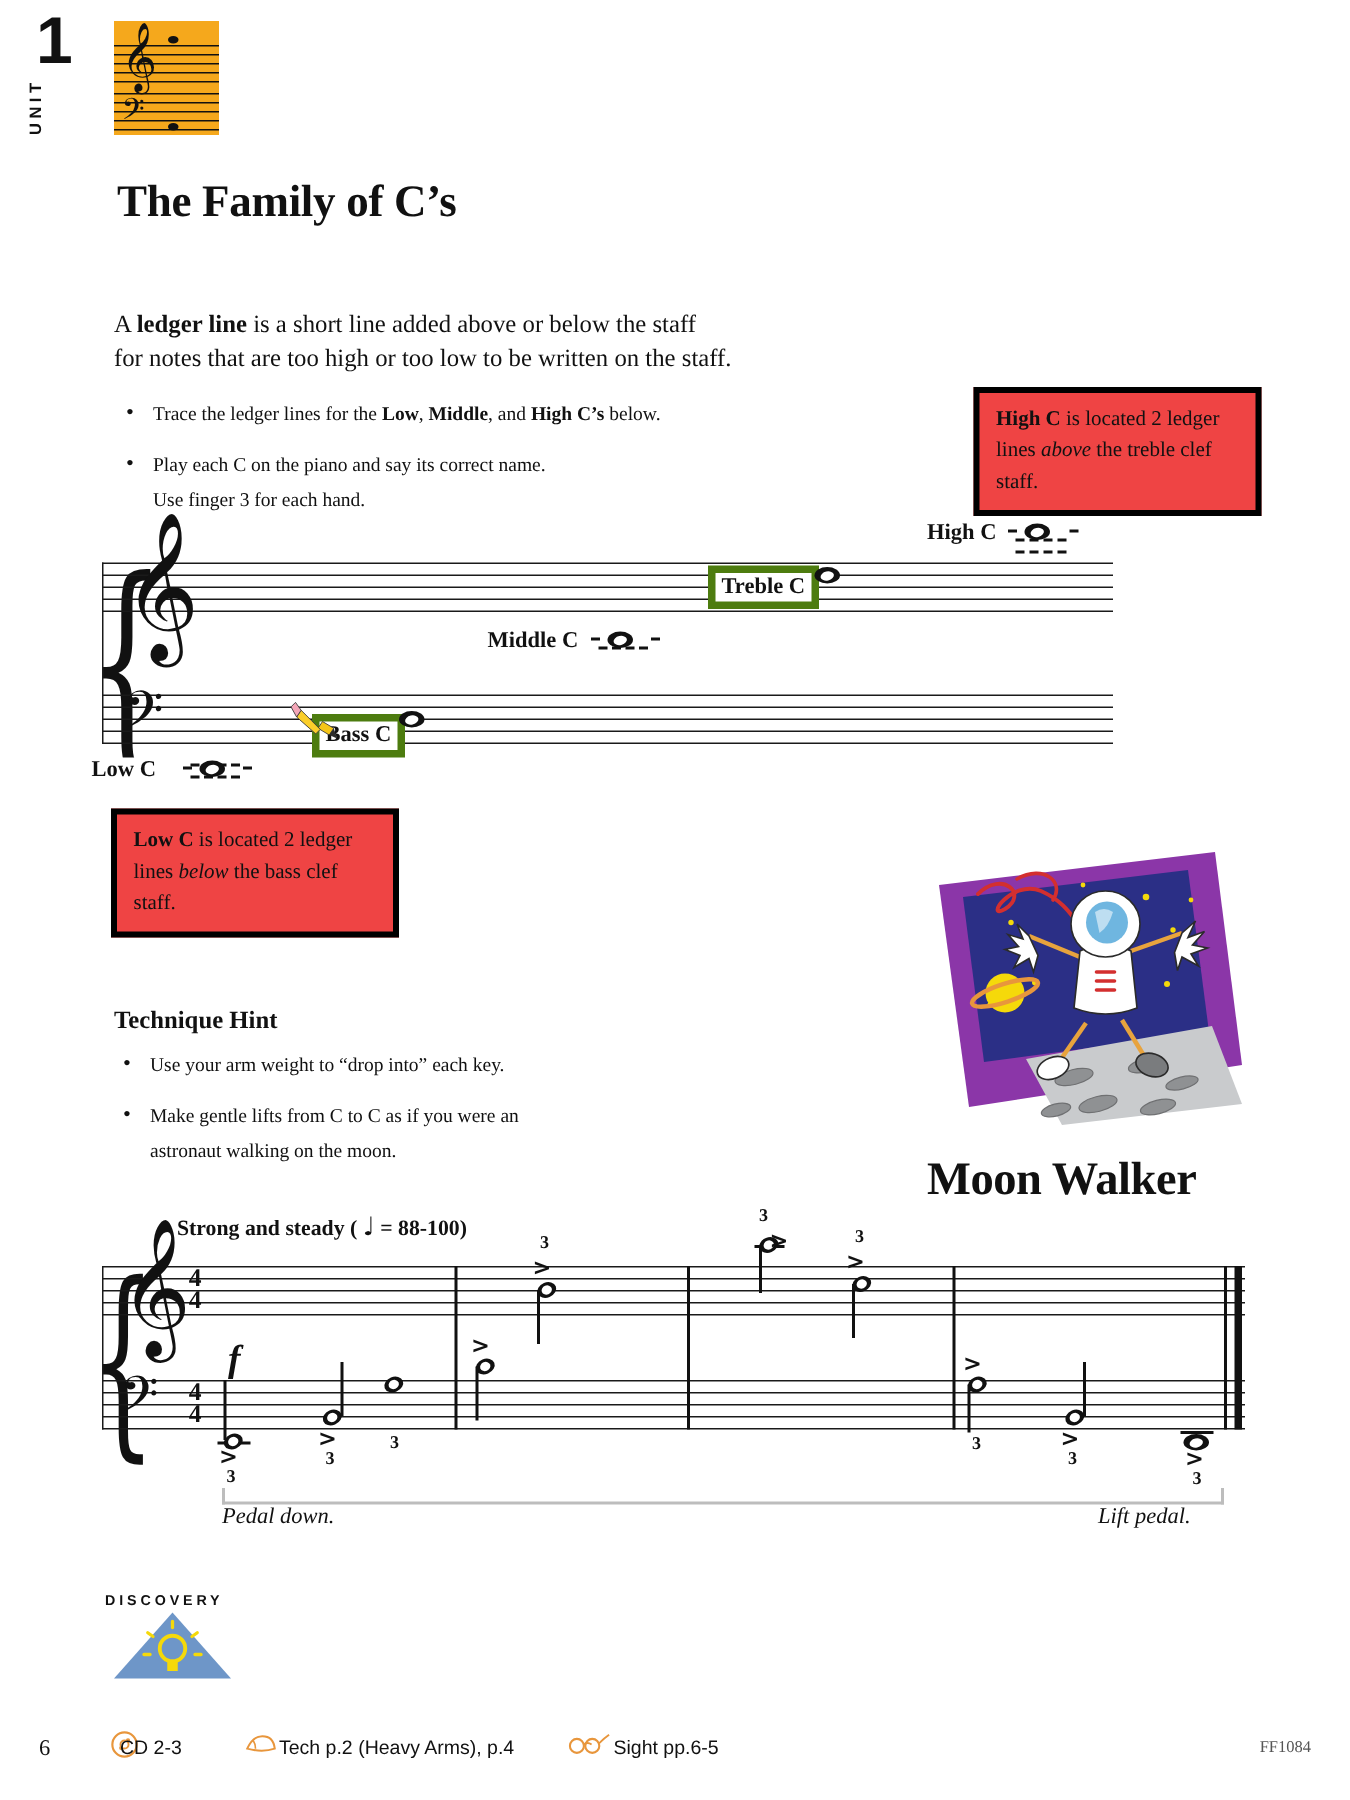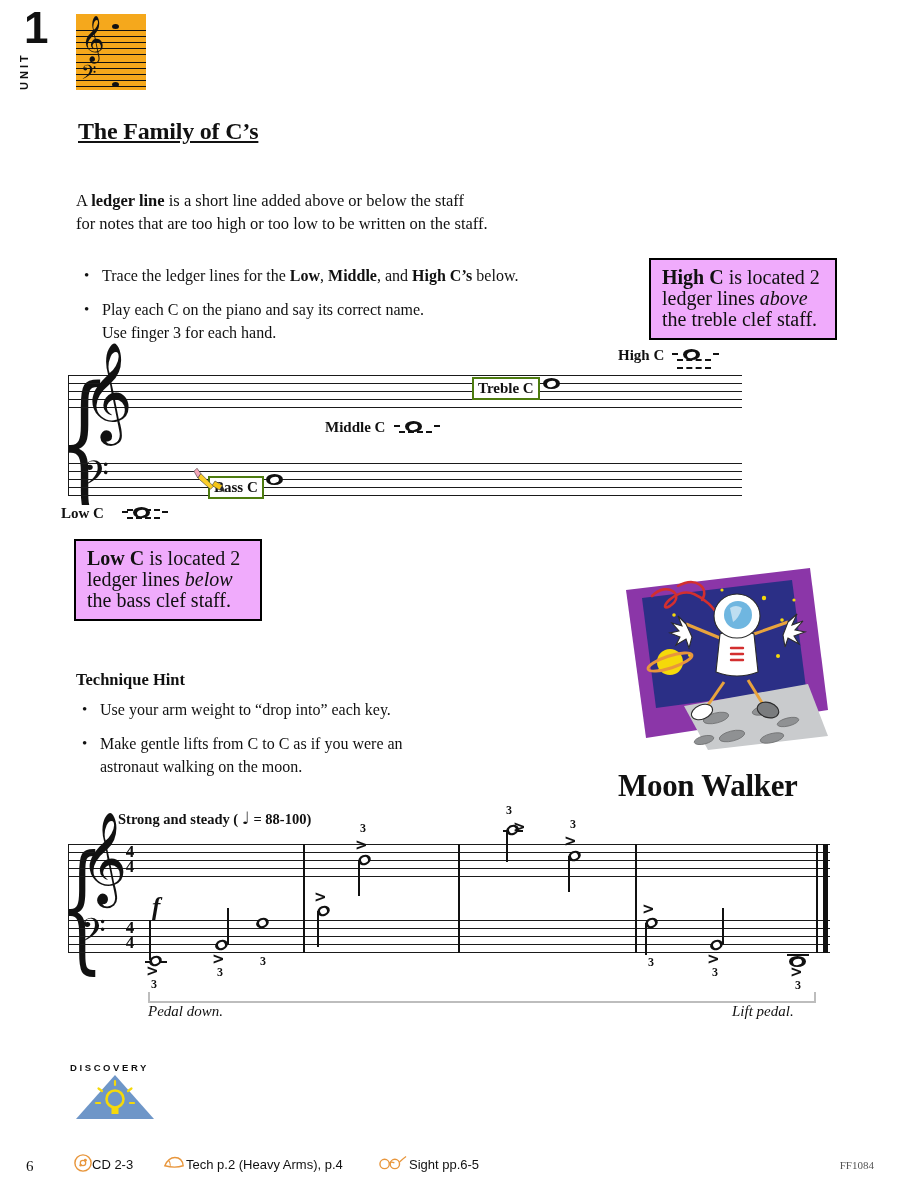--- a/index.html
+++ b/index.html
@@ -24,32 +24,32 @@
     text-align:center;
   }
   #unit-badge{
     position:absolute;left:52px;top:6px;width:70px;height:76px;
     background:#F5A81C;
   }
   #unit-badge .l{position:absolute;left:0;width:100%;height:1px;background:#111;}
 
   
   #page-title{
-    left:78px;top:118px;font-size:24px;font-weight:bold;letter-spacing:-0.2px;text-decoration:underline;
+    left:78px;top:118px;font-size:30px;font-weight:bold;letter-spacing:-0.2px;
   }
   .body-text{font-size:16.5px;line-height:23px;}
-  #intro{left:76px;top:189px;width:620px;}
+  #intro{left:76px;top:204px;width:620px;}
   #bullets{left:78px;top:264px;width:560px;}
-  .bullet{position:relative;padding-left:24px;margin-bottom:11px;font-size:16px;line-height:23px;}
+  .bullet{position:relative;padding-left:24px;margin-bottom:11px;font-size:13px;line-height:23px;}
   .bullet:before{content:"\2022";position:absolute;left:6px;top:0;font-size:15px;}
 
   
   .callout{
-    border:2px solid #000000;background:#f0abfc;
-    font-size:20px;line-height:21px;padding:7px 10px 8px 11px;
+    border:4px solid #000000;background:#ef4444;
+    font-size:14px;line-height:21px;padding:7px 10px 8px 11px;
   }
   #callout-high{left:649px;top:258px;width:163px;}
   #callout-low{left:74px;top:539px;width:163px;}
 
   
   #grand-staff{left:60px;top:345px;width:700px;height:185px;}
   .staffline{position:absolute;height:1px;background:#1a1a1a;}
   .brace{
     position:absolute;font-family:"DejaVu Serif",serif;
     color:#111;line-height:1;
@@ -61,21 +61,21 @@
   }
   .notehead-whole:before{
     content:"";position:absolute;left:4px;top:2.5px;width:9px;height:6px;
     background:#fff;border-radius:50%;transform:rotate(-12deg);
   }
   .ledger{position:absolute;height:2px;background:#111;}
   .ledger.dash{background:none;border-top:2px dashed #111;height:0;}
   .tick{position:absolute;width:6px;height:2px;background:#111;}
   .cl-label{
     position:absolute;background:#fff;font-weight:bold;font-size:15px;
-    padding:1px 4px;white-space:nowrap;border:2px solid #4d7c0f;
+    padding:1px 4px;white-space:nowrap;border:5px solid #4d7c0f;
   }
   .cl-label.plain{border:none;padding:0 3px;}
 
   
   #pencil{position:absolute;left:120px;top:118px;width:46px;height:30px;transform:rotate(0deg);}
 
   
   #technique{left:76px;top:670px;width:430px;}
   #technique h3{margin:0 0 8px 0;font-size:16.5px;font-weight:bold;}
 
@@ -428,21 +428,21 @@
 
 <div class="abs" id="footer">
   <div id="page-num">6</div>
 
   <svg class="foot-icon" style="left:74px;width:18px;height:18px;" viewBox="0 0 20 20">
     <circle cx="10" cy="10" r="9" fill="none" stroke="#E8963C" stroke-width="1.6"></circle>
     <circle cx="10" cy="10" r="3" fill="none" stroke="#E8963C" stroke-width="1.4"></circle>
     <circle cx="12.6" cy="7" r="1.6" fill="#E8963C"></circle>
     <circle cx="7.4" cy="12.6" r="1.4" fill="#E8963C"></circle>
   </svg>
-  <div class="foot-item" style="left:92px;text-align:center;">CD 2-3</div>
+  <div class="foot-item" style="left:80px;text-align:center;">CD 2-3</div>
 
   <svg class="foot-icon" style="left:163px;width:22px;height:18px;" viewBox="0 0 24 18">
     <path d="M2 12 q4 -9 11 -9 q8 0 9 9 q-9 3 -20 0 z" fill="none" stroke="#E8963C" stroke-width="1.5"></path>
     <path d="M6 6 q2 2 2 6" fill="none" stroke="#E8963C" stroke-width="1.2"></path>
   </svg>
   <div class="foot-item" style="left:186px;">Tech p.2 (Heavy Arms), p.4</div>
 
   <svg class="foot-icon" style="left:379px;width:28px;height:18px;" viewBox="0 0 30 18">
     <circle cx="6" cy="10" r="5" fill="none" stroke="#E8963C" stroke-width="1.5"></circle>
     <circle cx="17" cy="10" r="5" fill="none" stroke="#E8963C" stroke-width="1.5"></circle>

